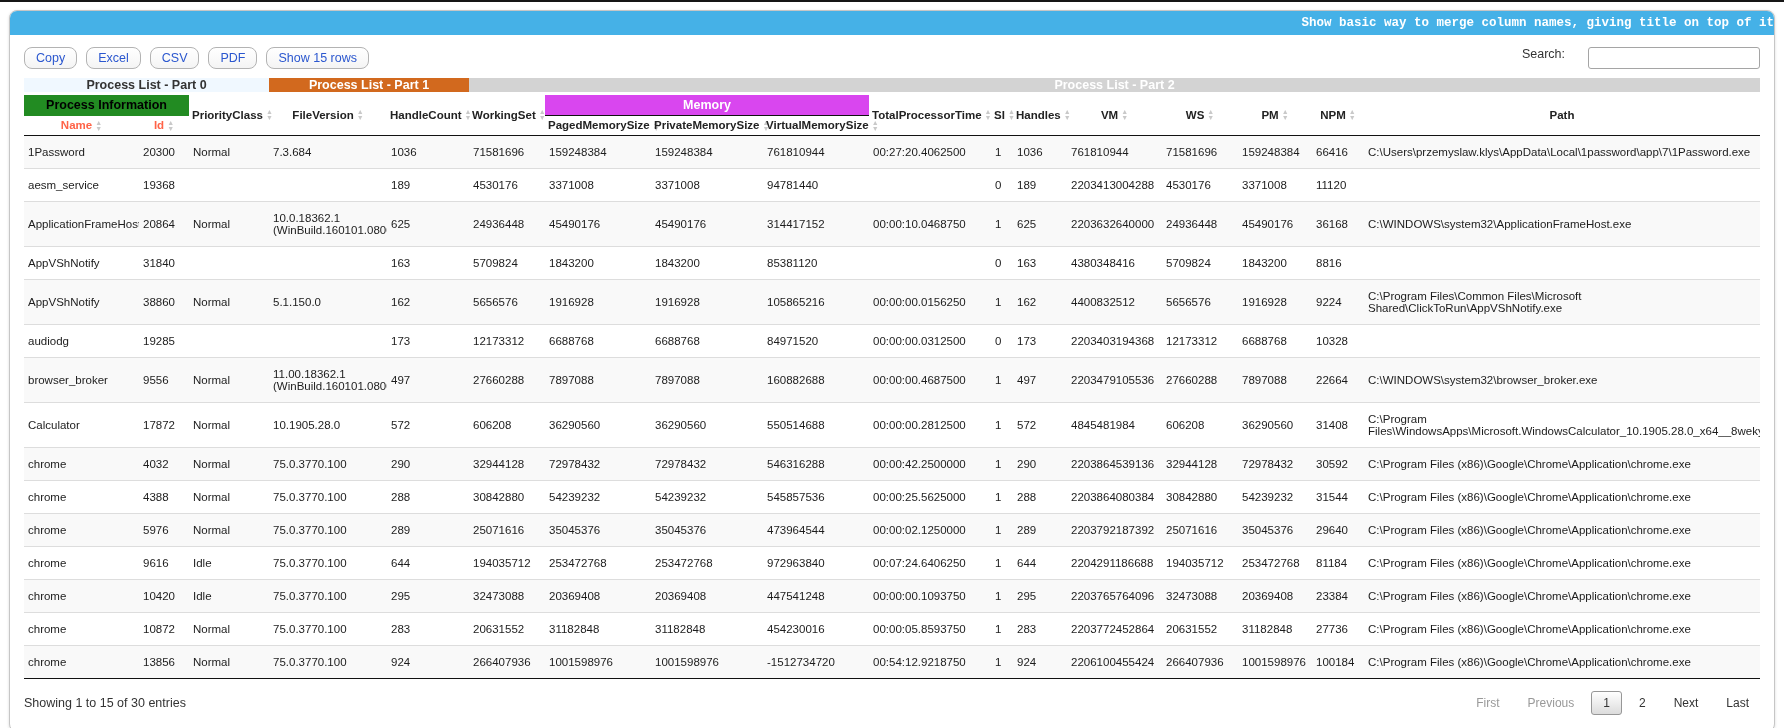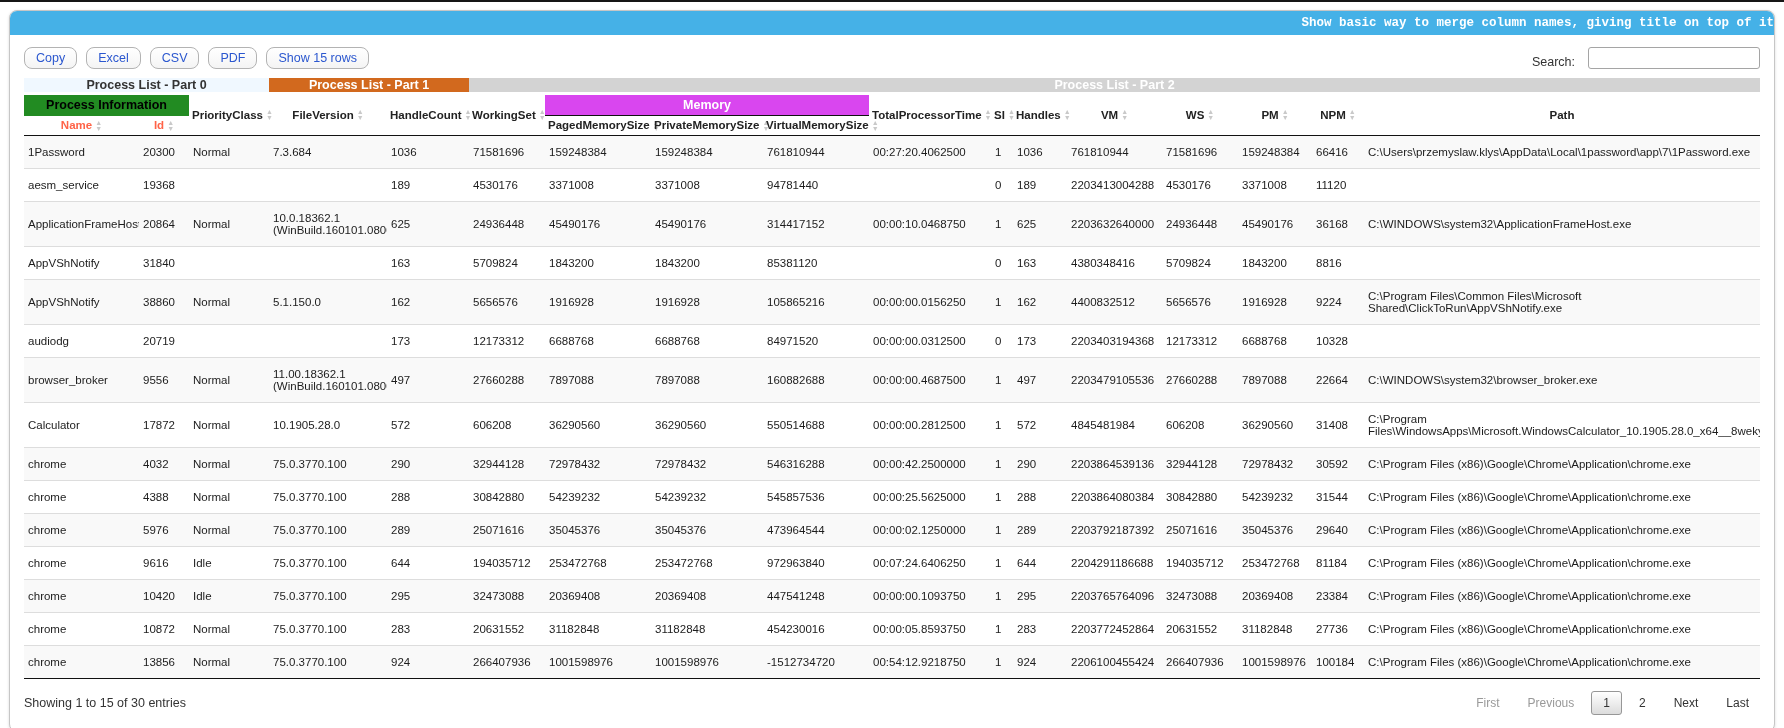--- a/index.html
+++ b/index.html
@@ -14,21 +14,21 @@
     font-size:12.5px; padding:5px 0;font-family:Liberation Mono, monospace;
   }
   .panel-body { padding:12px 14px 16px 14px; }
 
   .toolbar { display:flex; align-items:center; }
   .dt-button {
     border:1px solid #b3b3b3; border-radius:8px; background:linear-gradient(#ffffff,#f4f4f4);
     color:#2b57cf; font-size:12.5px; padding:3px 11px; margin-right:9px; cursor:pointer;
     font-family:inherit; font-weight:normal;
   }
-  .search-wrap { margin-left:auto; display:flex; align-items:flex-end; gap:13px; font-size:12.5px; color:#333; }
+  .search-wrap { margin-left:auto; display:flex; align-items:flex-start; gap:23px; font-size:12.5px; color:#333; }
   .search-wrap input {
     width:172px; height:22px; border:1px solid #a5a5a5; border-radius:3px; padding:0 4px;
     font-family:inherit; font-size:12px;
   }
 
   table.dataTable {
     width:100%; border-collapse:collapse; table-layout:fixed; margin-top:9px;
     border-bottom:1px solid #111; color:#1c1c1c;
   }
   thead th {
@@ -272,21 +272,21 @@
             <td>1</td>
             <td>162</td>
             <td>4400832512</td>
             <td>5656576</td>
             <td>1916928</td>
             <td>9224</td>
             <td>C:\Program Files\Common Files\Microsoft Shared\ClickToRun\AppVShNotify.exe</td>
           </tr>
           <tr>
             <td>audiodg</td>
-            <td>20719</td>
+            <td>19285</td>
             <td></td>
             <td></td>
             <td>173</td>
             <td>12173312</td>
             <td>6688768</td>
             <td>6688768</td>
             <td>84971520</td>
             <td>00:00:00.0312500</td>
             <td>0</td>
             <td>173</td>

